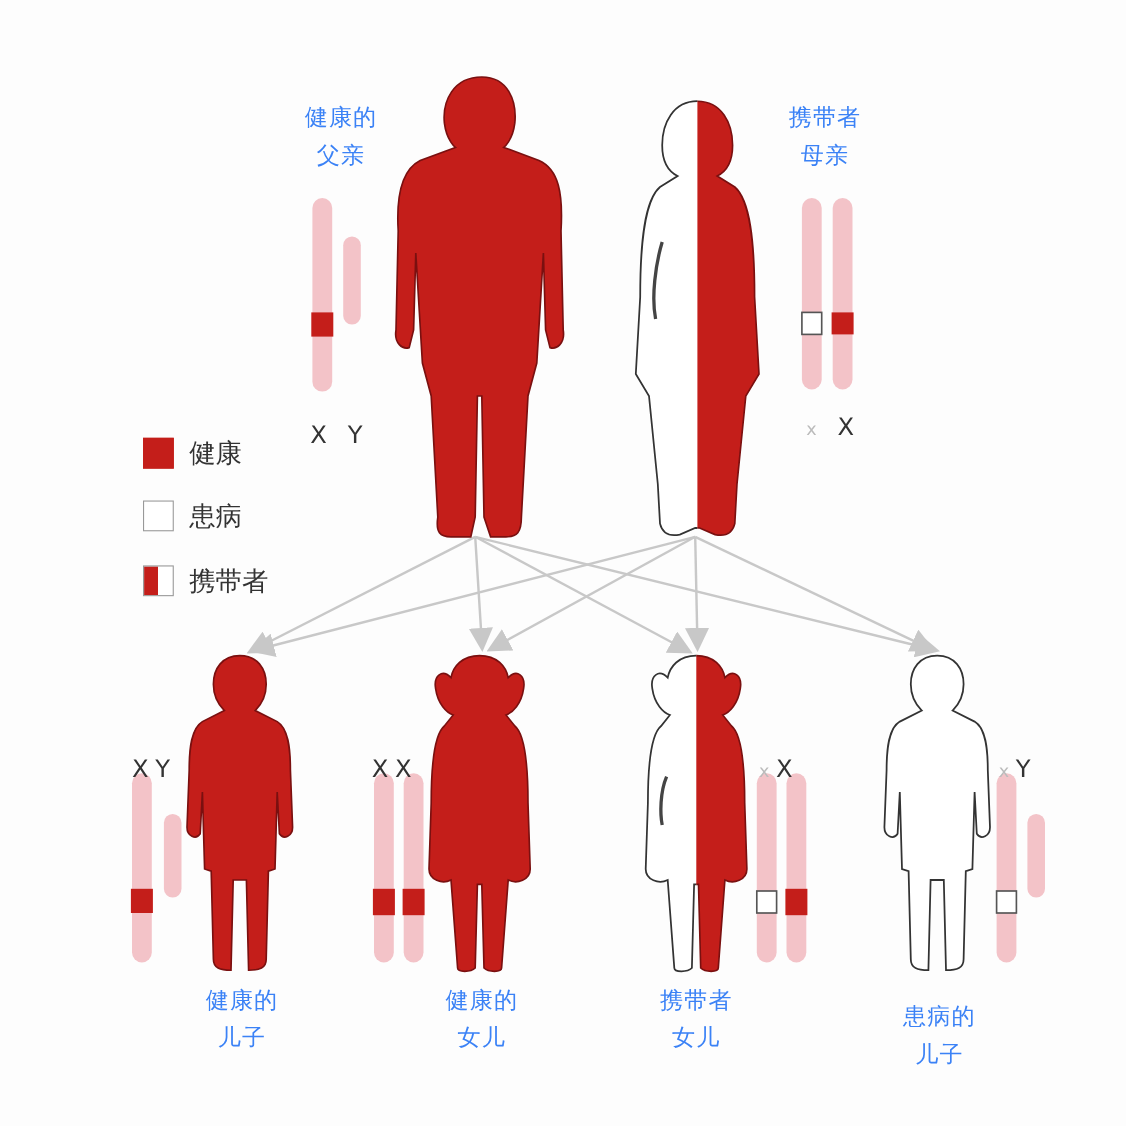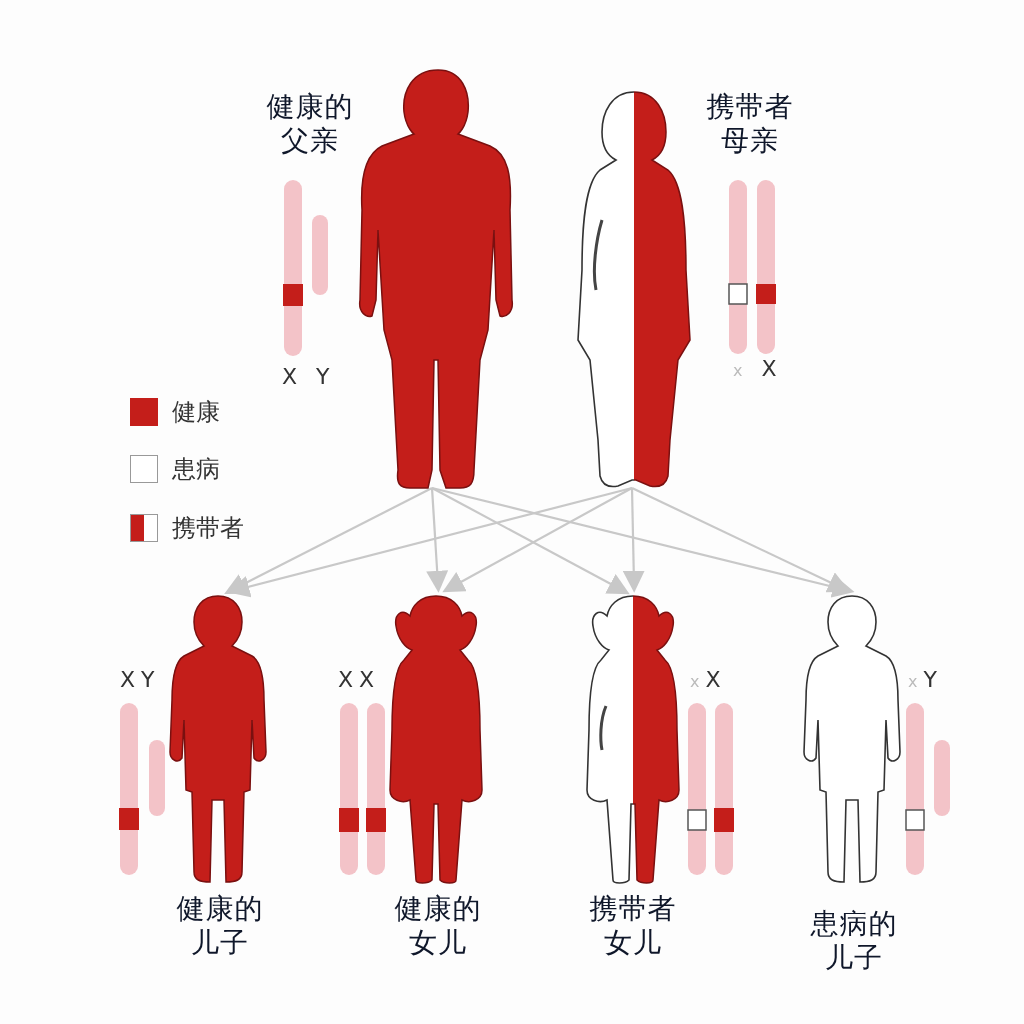--- a/index.html
+++ b/index.html
@@ -1,19 +1,19 @@
 <!DOCTYPE html>
 <html><head>
 <meta charset="utf-8">
 <style>
   html, body { margin:0; padding:0; }
   body { width:1024px; height:1024px; background:#fdfdfd; position:relative; overflow:hidden;
          font-family:"DejaVu Sans","Liberation Sans",sans-serif; color:#333; }
-  .label { position:absolute; text-align:center; font-size:28px; line-height:34px; color:#0f172a; letter-spacing:1px; }
-  .chrom-label { position:absolute; font-size:22px; color:#333; letter-spacing:6px; }
+  .label { position:absolute; text-align:center; font-size:21px; line-height:34px; color:#3b82f6; letter-spacing:1px; }
+  .chrom-label { position:absolute; font-size:22px; color:#333; letter-spacing:6px;margin-top:20px; }
   .chrom-label .faint { color:#bbb; font-size:16px; }
   .legend-item { position:absolute; left:118px; display:flex; align-items:center; gap:14px; font-size:24px; color:#333;padding-left:12px; }
   .swatch { width:28px; height:28px; box-sizing:border-box; border:1.5px solid #999; }
   svg { position:absolute; left:0; top:0; }
 </style>
 </head>
 <body>
 
 <svg width="1024" height="1024" viewBox="0 0 1024 1024">
   <defs>

